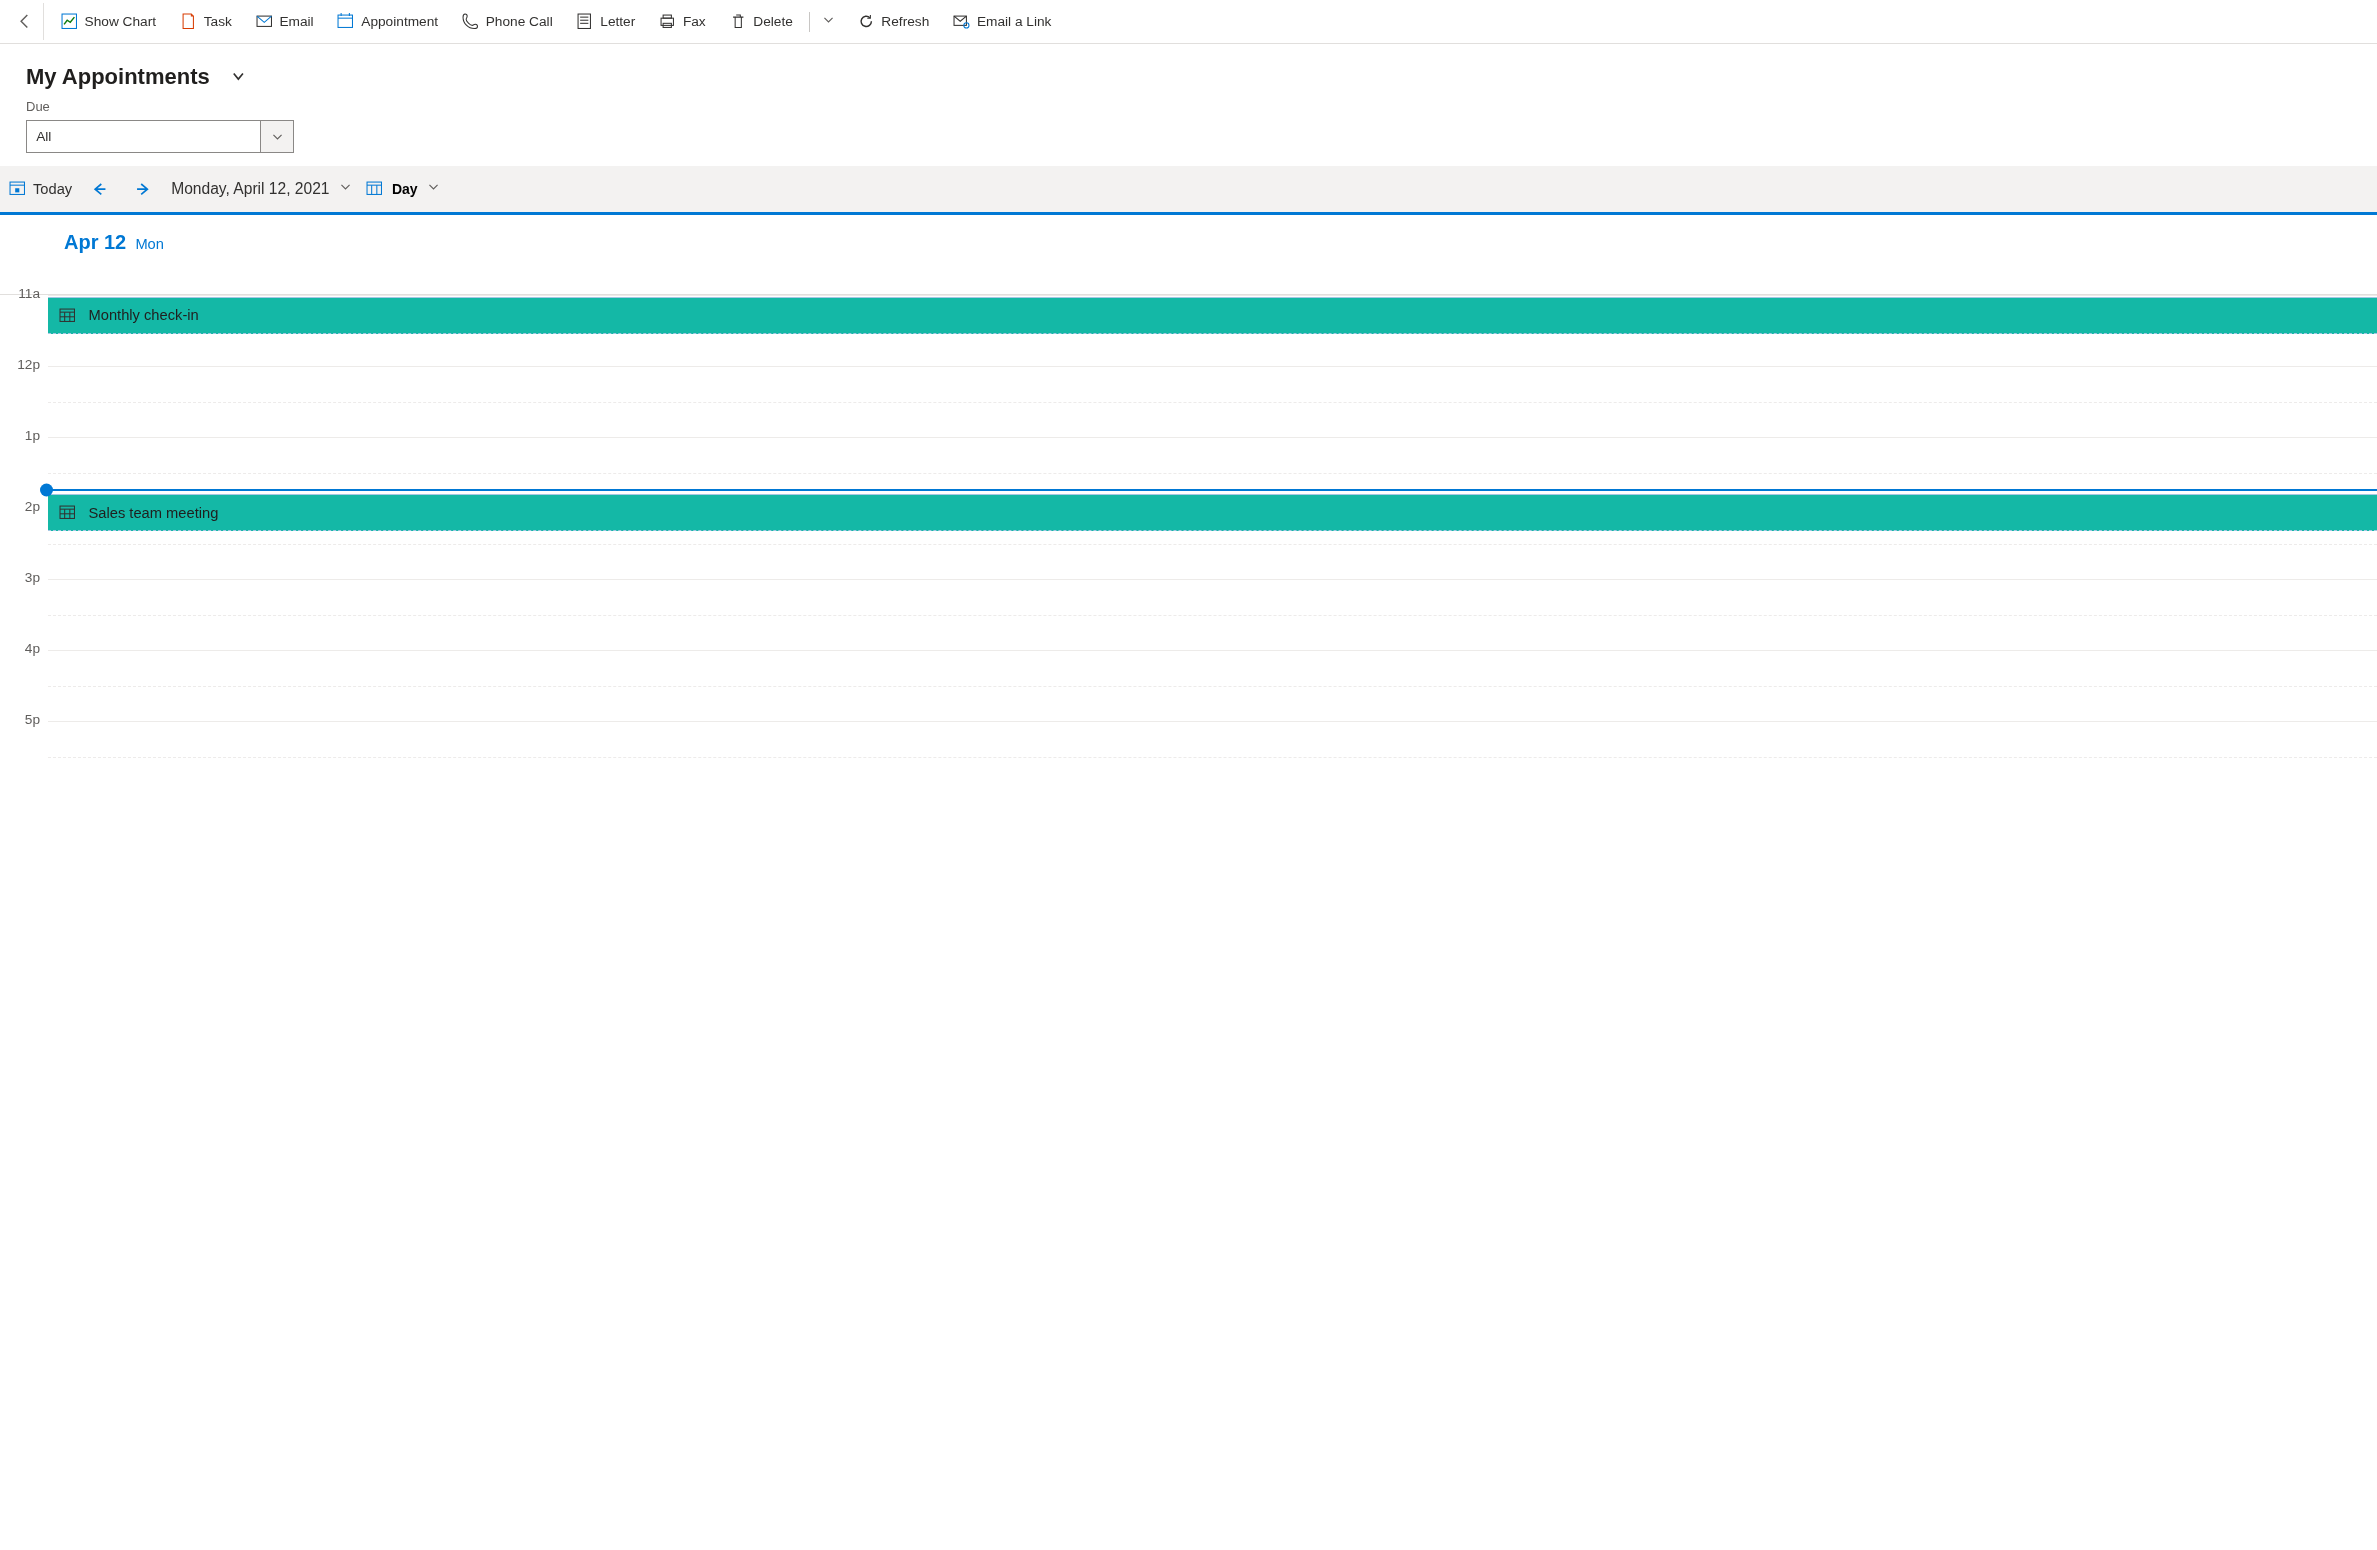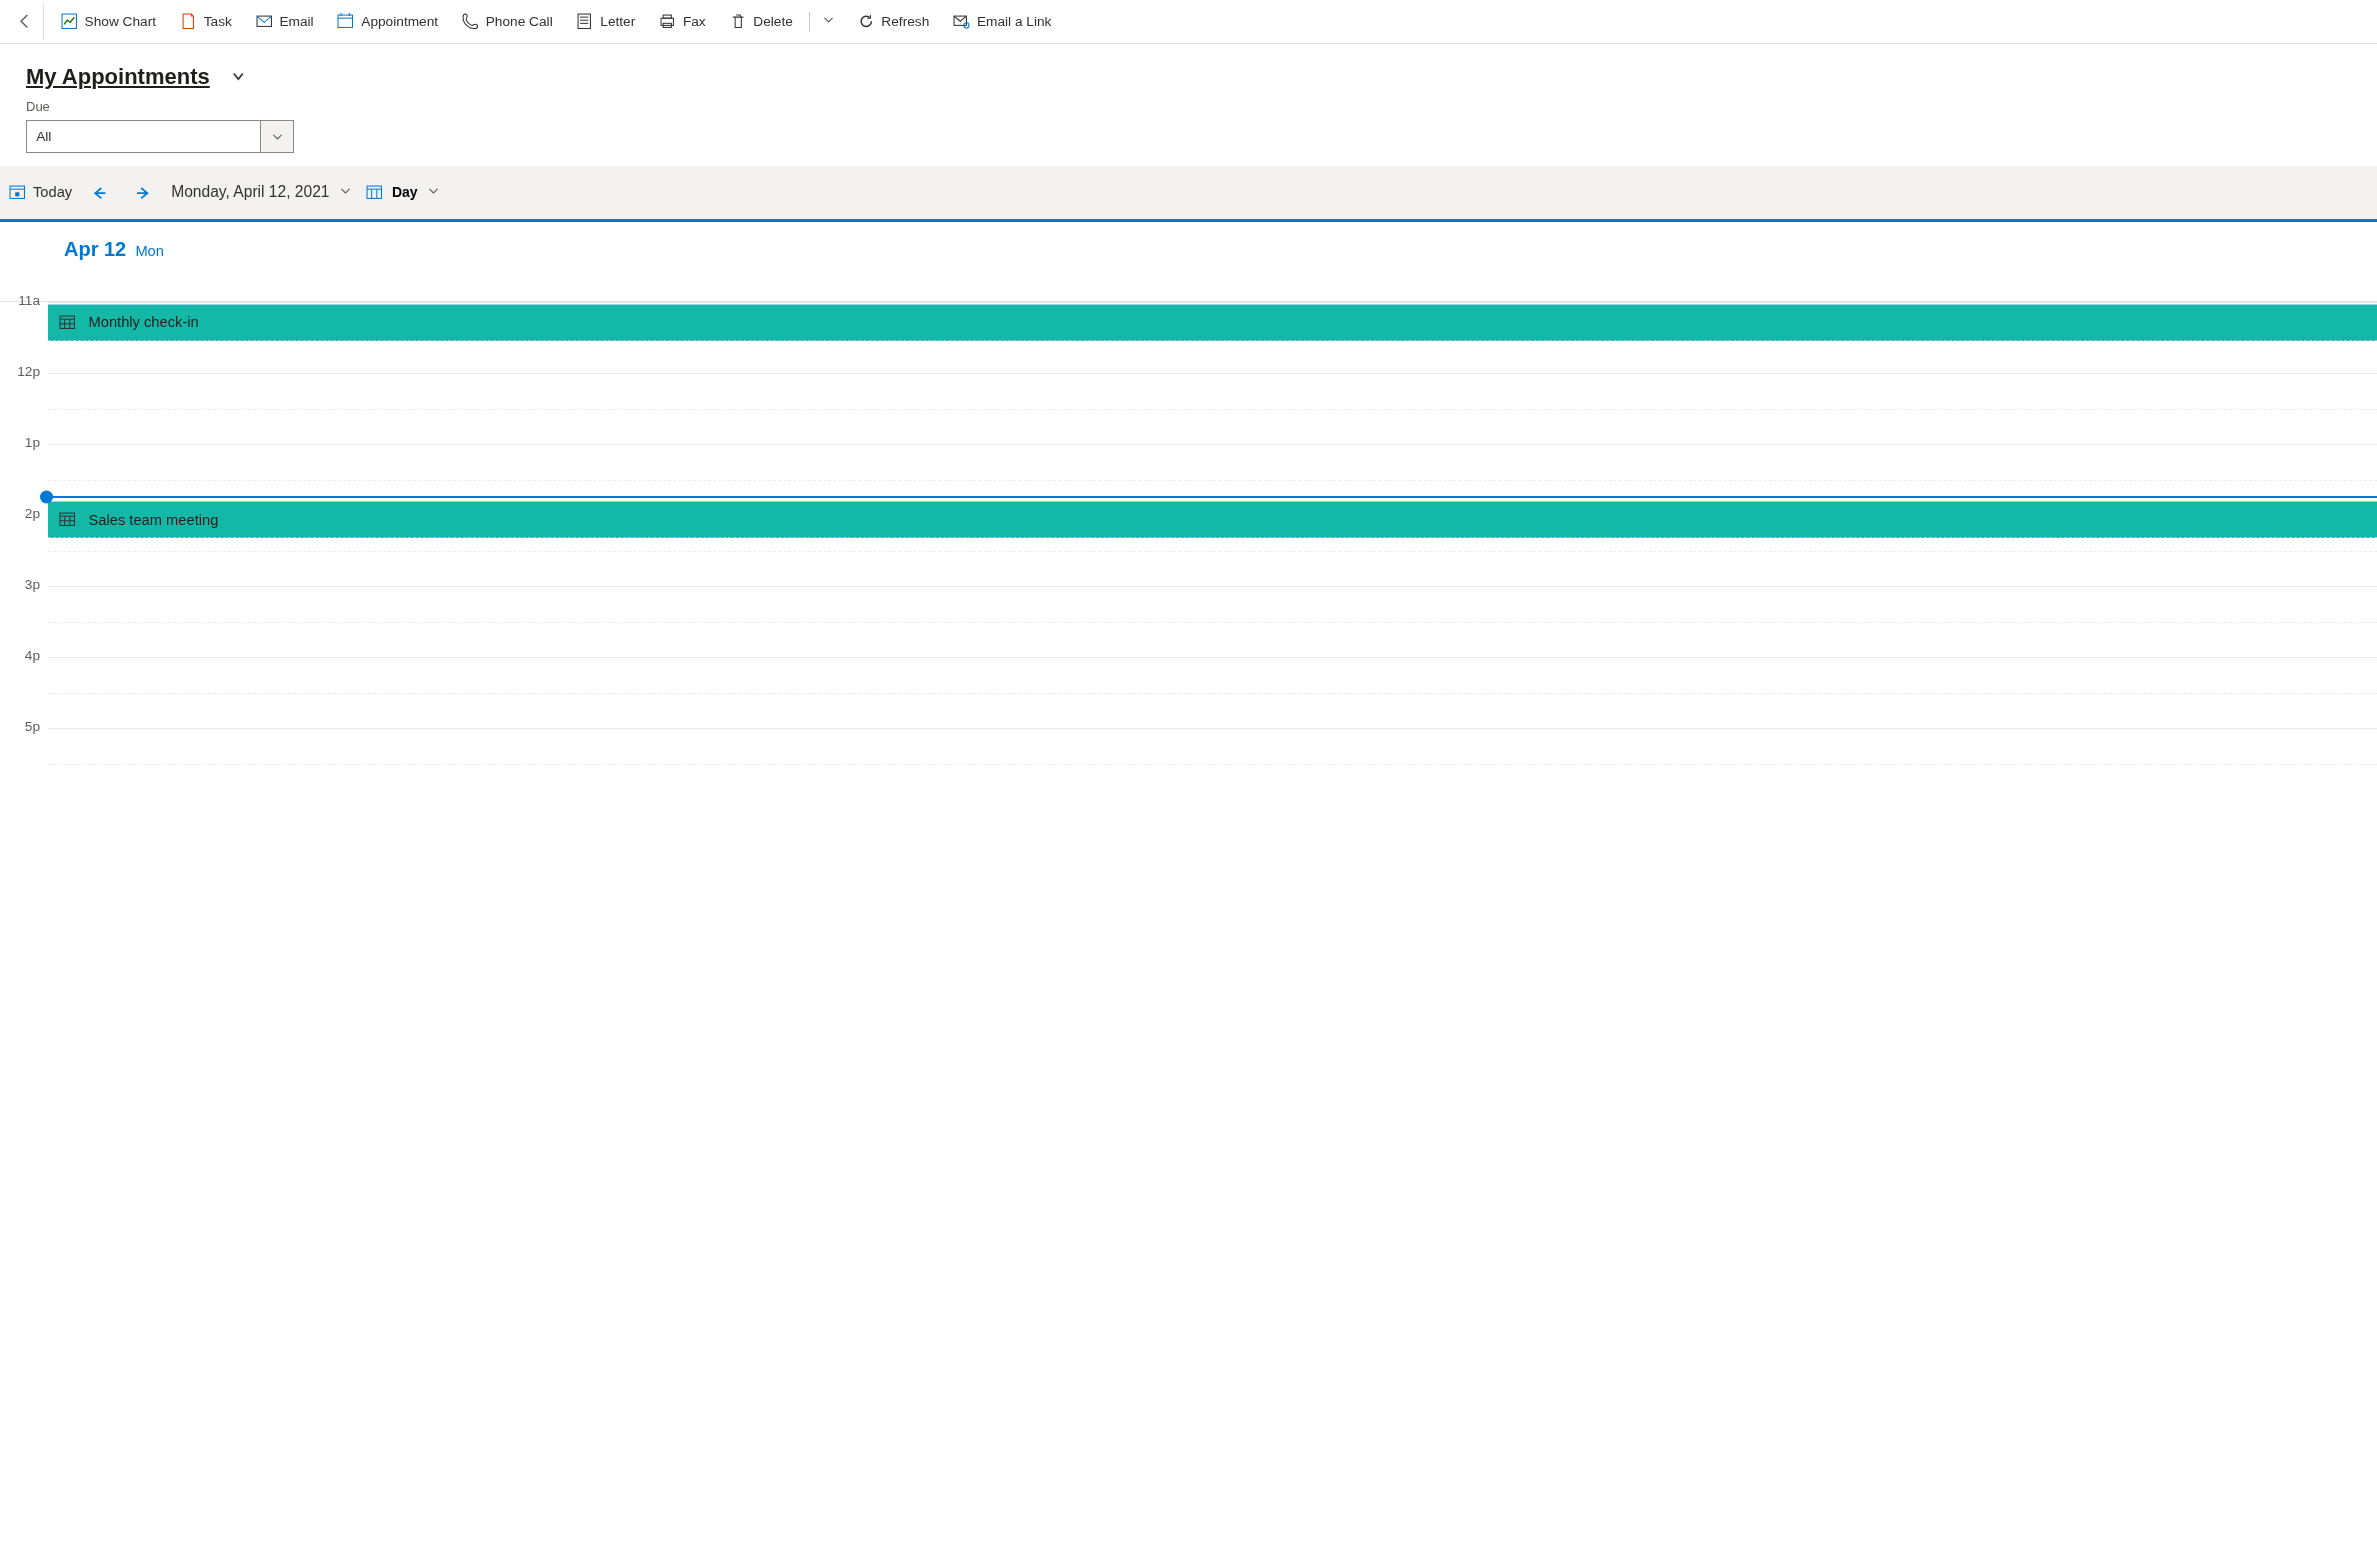--- a/index.html
+++ b/index.html
@@ -50,36 +50,35 @@
   .toolbar-chevron {
     display:flex;align-items:center;justify-content:center;
     width:29px;height:29px;background:none;border:none;cursor:pointer;
   }
   .icon { display:inline-flex; width:16.5px; height:16.5px; }
   .header-region { padding: 20px 26px 9.2px 26px; }
   .view-title {
     display:flex;align-items:center;gap:21px;
     font-size: 22px; font-weight:600; color:#201f1e;
     cursor:pointer;
-    text-decoration:underline;
   }
   .filter-block { padding: 0 26px 13px 26px; }
   .filter-label { font-size:13px;color:#605e5c;margin-bottom:5.5px; }
   .filter-select {
     display:flex;align-items:center;justify-content:space-between;
     width:268px;height:33px;border:0.9px solid #8a8886;
     background:#fff;
   }
   .filter-select-text { padding:0 9.2px;font-size:13.7px; }
   .filter-select-caret {
     width:33px;height:100%;display:flex;align-items:center;justify-content:center;
     border-left:0.9px solid #8a8886;background:#f3f2f1;
   }
   .nav-bar {
-    display:flex;align-items:center;height:56px;
+    display:flex;align-items:center;height:49px;
     background:#f3f2f1;padding:0 9.2px;gap:11px;
     border-bottom:3.7px solid #0078d4;
   }
   .nav-iconbtn {
     display:flex;align-items:center;justify-content:center;
     width:33px;height:33px;background:none;border:none;cursor:pointer;
   }
   .nav-today { display:flex;align-items:center;gap:7.3px;cursor:pointer;font-size:14.7px; }
   .nav-date { display:flex;align-items:center;gap:9.2px;cursor:pointer;font-size:15.6px;color:#323130; }
   .nav-viewmode { display:flex;align-items:center;gap:9.2px;cursor:pointer;font-size:14px;color:#000000;font-weight:bold; }

